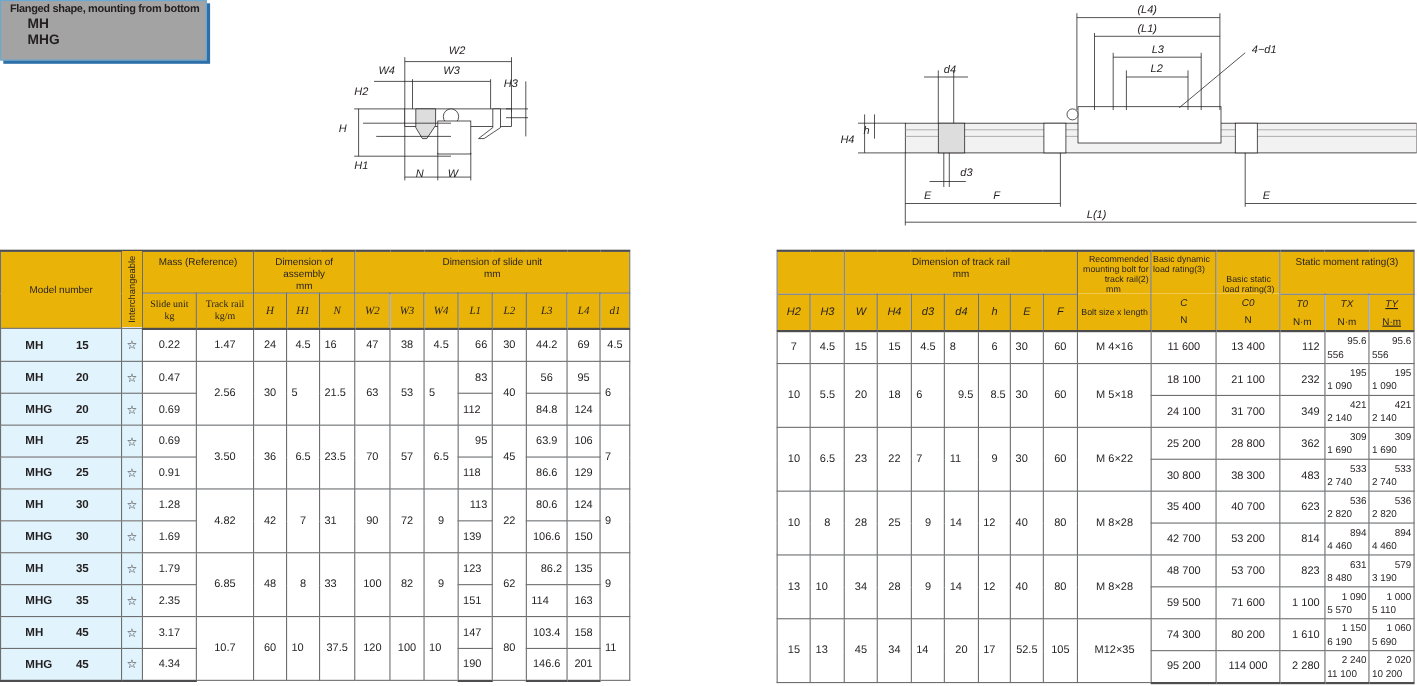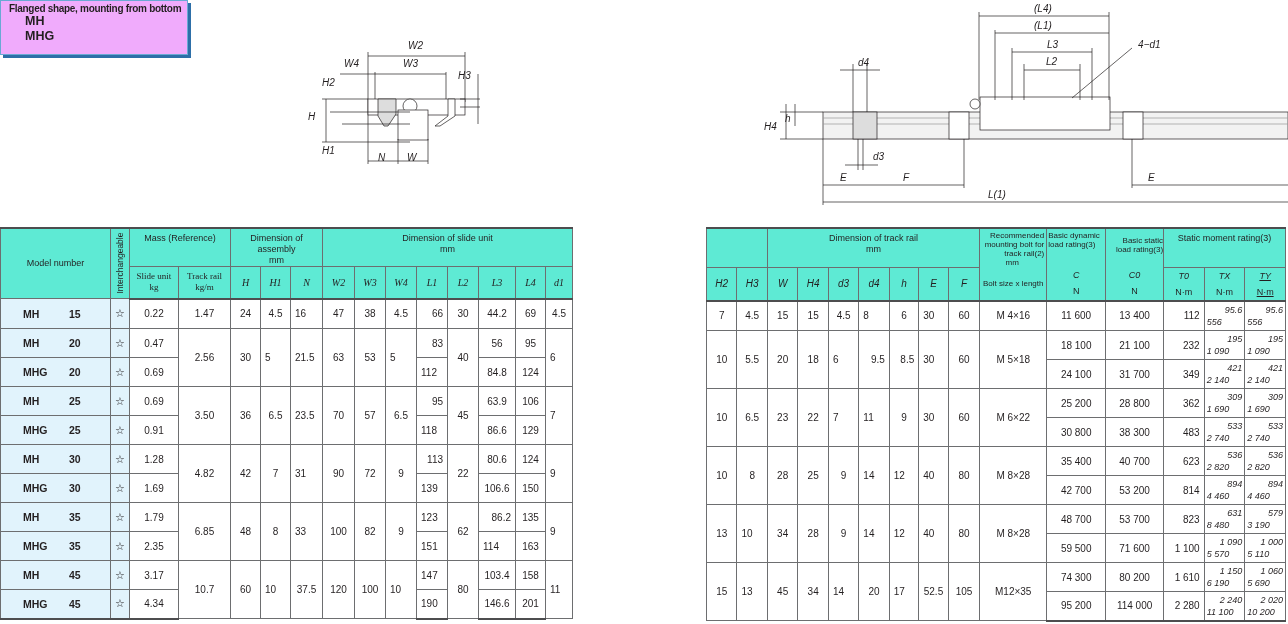--- a/index.html
+++ b/index.html
@@ -2,54 +2,54 @@
 <html><head>
 <meta charset="utf-8">
 <style>
   * { box-sizing: border-box; margin: 0; padding: 0; }
   body {
     width: 1288px; height: 624px; background: #ffffff; position: relative; overflow: hidden;
     font-family: "Liberation Sans", sans-serif; color: #231f20;
   }
   .title-box {
     position: absolute; left: 0; top: 0; width: 188px; height: 55px;
-    background: #f0abfc; border: 1px solid #6aa9d4;
+    background: #a3a3a3; border: 1px solid #6aa9d4;
     box-shadow: 3px 3px 0 #2d6fa8;
     padding: 2px 0 0 8px;
   }
   .title-box .sub { font-size: 10px; font-weight: bold; letter-spacing: -0.3px; }
   .title-box .model { font-size: 12.5px; font-weight: bold; padding-left: 16px; line-height: 15px; }
 
   .diagram { position: absolute; }
   .diagram svg { display: block; }
 
   table.spec {
     position: absolute; border-collapse: collapse; table-layout: fixed;
     font-size: 10px;
   }
   table.spec th, table.spec td {
     border: 1px solid #6d6e70; text-align: center; vertical-align: middle;
     padding: 0; font-weight: normal; overflow: hidden; white-space: nowrap;
   }
-  table.spec thead th { background: #5eead4; font-size: 9px; line-height: 11px; }
+  table.spec thead th { background: #eab308; font-size: 9px; line-height: 11px; }
   table.spec thead tr:first-child th { border-top: 2px solid #4d4d4f; }
   table.spec tbody tr:last-child td { border-bottom: 2px solid #4d4d4f; }
   table.spec thead tr:last-child th { border-bottom: 2px solid #4d4d4f; }
   table.spec th.sym { font-style: italic; font-size: 10px; }
   table.spec td.model { background: #e1f3fc; font-weight: bold; text-align: left; padding-left: 22px; font-size: 10.5px; }
   table.spec td.model .sz { display: inline-block; width: 30px; margin-left: 0; }
   table.spec td.model .nm { display: inline-block; width: 46px; }
   table.spec td.star { background: #e1f3fc; font-size: 11px; }
   table.spec th.vert { writing-mode: vertical-rl; transform: rotate(180deg); font-size: 8.5px; }
   .grp-sep td { border-top: 1.5px solid #4d4d4f !important; }
   .sm { font-size: 9px; line-height: 11px; }
   .r { text-align: right !important; padding-right: 4px !important; }
   .l { text-align: left !important; padding-left: 4px !important; }
   .tx { line-height: 12px; }
-  .tx span { display: block; font-style: italic; }
+  .tx span { display: block; }
   .tx span.a { text-align: right; padding-right: 2px; }
   .tx span.b { text-align: left; padding-left: 2px; }
 </style>
 </head>
 <body>
 
 <div class="title-box">
   <div class="sub">Flanged shape, mounting from bottom</div>
   <div class="model">MH</div>
   <div class="model">MHG</div>
@@ -365,21 +365,21 @@
   <thead>
     <tr style="height:38px;">
       <th colspan="2" rowspan="1" style="border-bottom:none;"></th>
       <th colspan="7" style="vertical-align:top; padding-top:4px;">
         <span>Dimension of track rail</span><br><span>mm</span>
       </th>
       <th style="white-space:normal; font-size:8px; line-height:9px; text-align:right; padding-right:2px; vertical-align:top; padding-top:2px; border-bottom:none;">
         <span>Recommended mounting bolt for track rail(2)</span><br><span style="display:block;text-align:center;">mm</span>
       </th>
       <th style="white-space:normal; font-size:8px; line-height:9px; text-align:left; padding-left:1px; vertical-align:top; padding-top:2px; border-bottom:none;">Basic dynamic load rating(3)</th>
-      <th style="white-space:normal; font-size:8px; line-height:9px; text-align:right; padding-left:1px; vertical-align:top; padding-top:7px; border-bottom:none;">Basic static load rating(3)</th>
+      <th style="white-space:normal; font-size:8px; line-height:9px; text-align:center; padding-left:1px; vertical-align:top; padding-top:20px; border-bottom:none;">Basic static load rating(3)</th>
       <th colspan="3" style="vertical-align:top; padding-top:4px;">Static moment rating(3)</th>
     </tr>
     <tr style="height:32px;">
       <th class="sym">H2</th>
       <th class="sym">H3</th>
       <th class="sym">W</th>
       <th class="sym">H4</th>
       <th class="sym">d3</th>
       <th class="sym">d4</th>
       <th class="sym">h</th>

